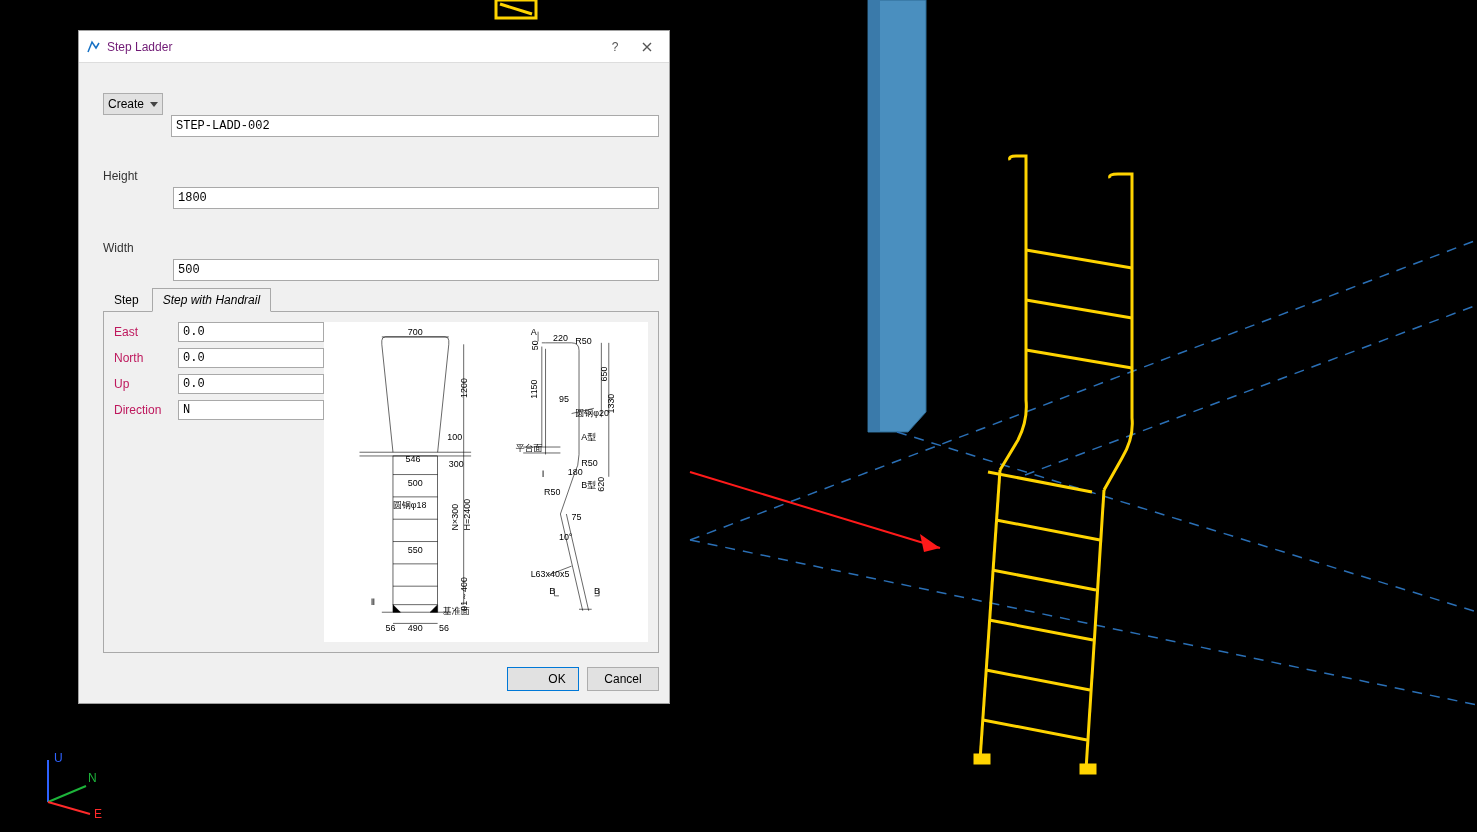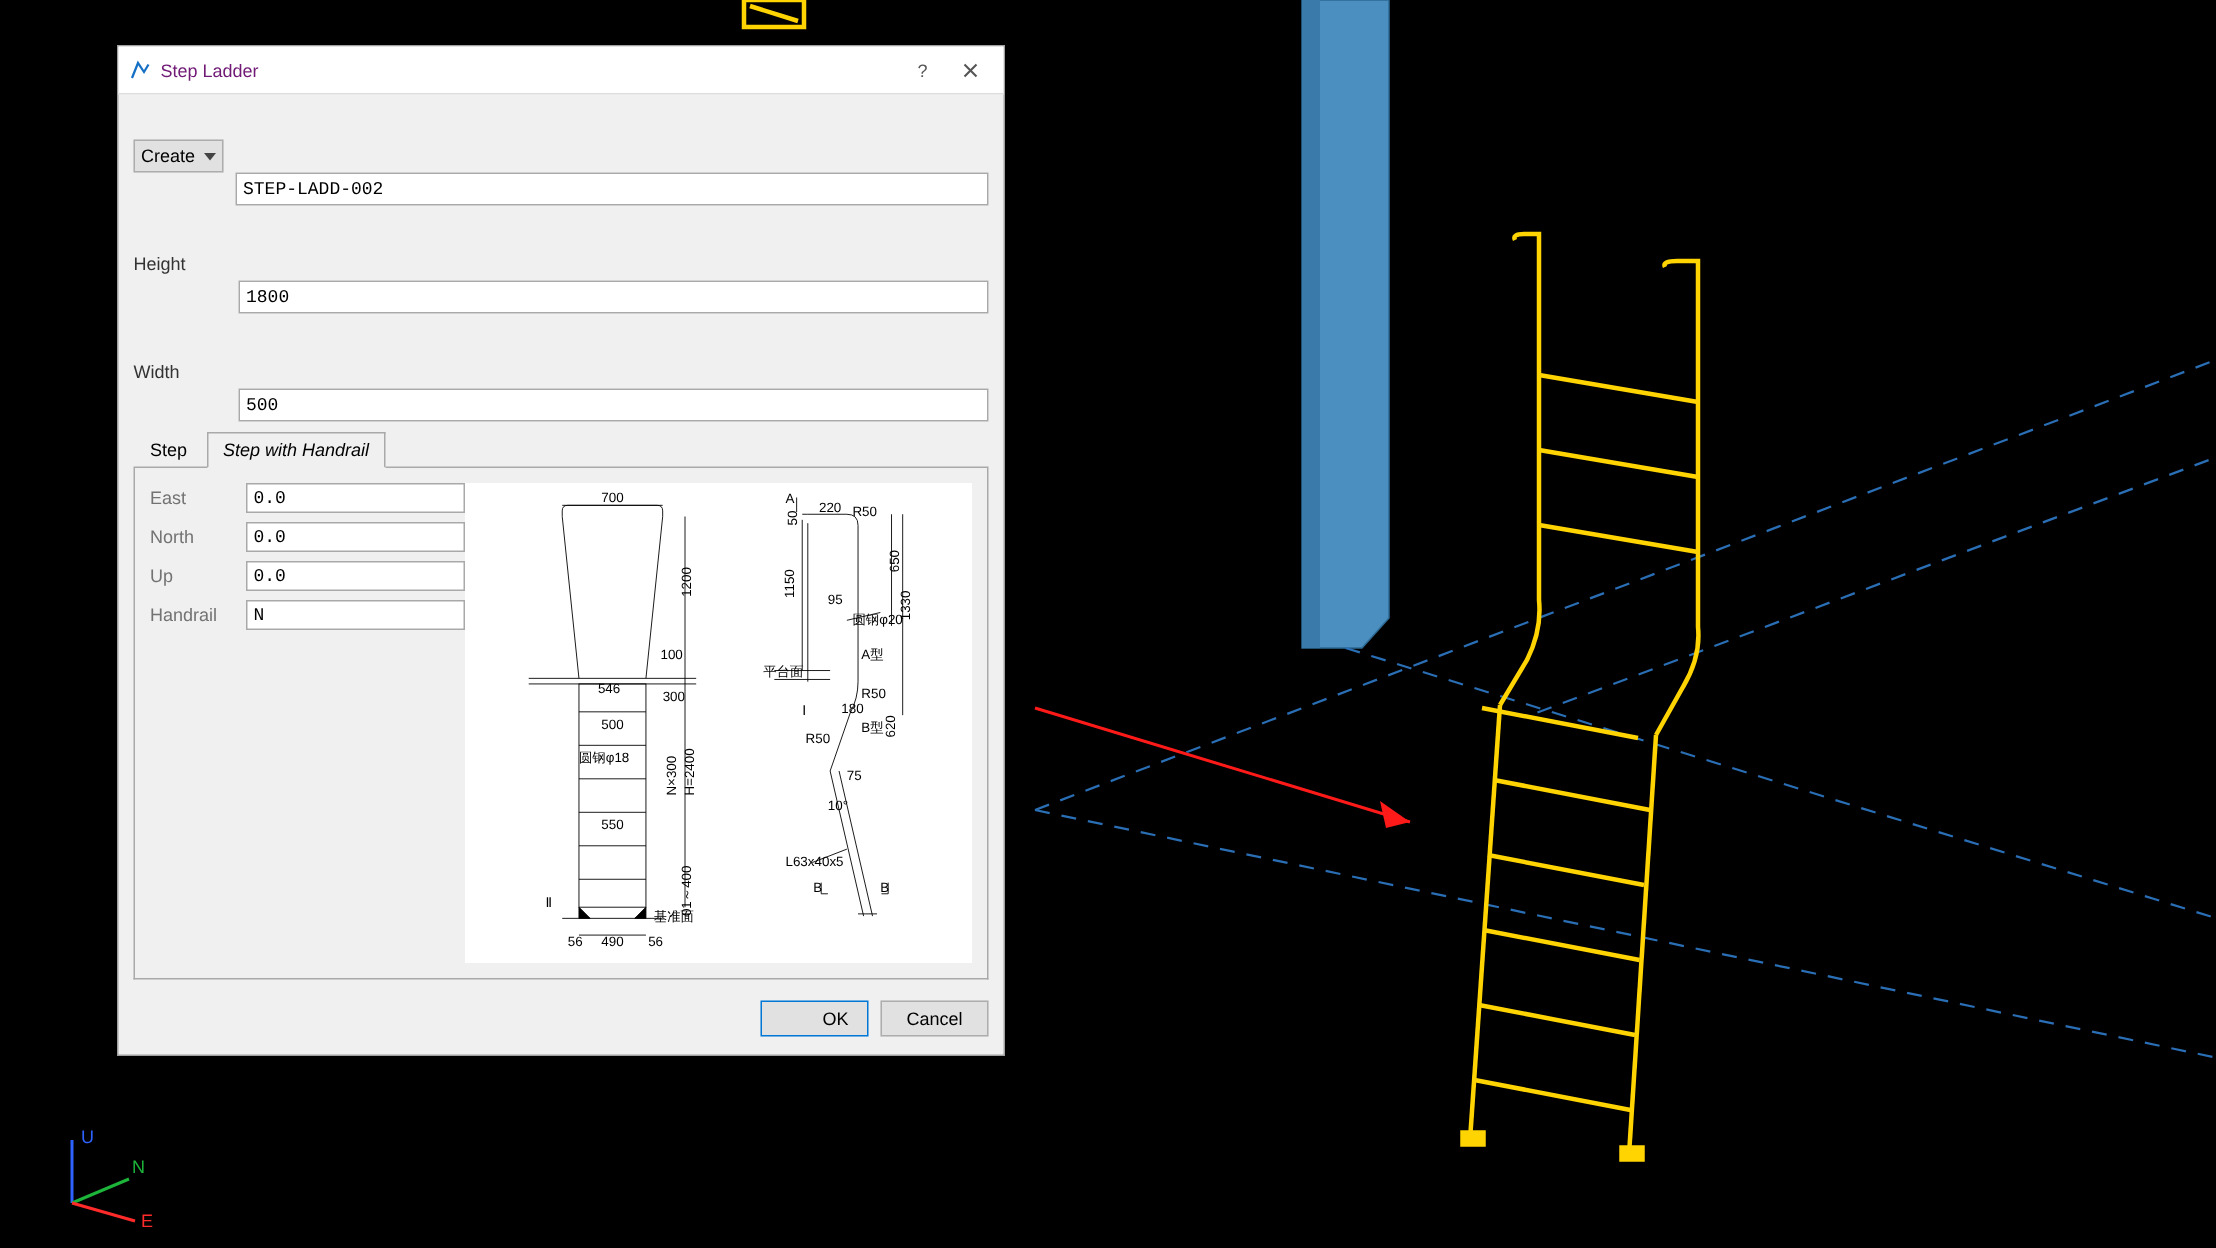--- a/index.html
+++ b/index.html
@@ -7,34 +7,34 @@
   
   .viewport { position: absolute; inset: 0; background: #000; }
   
   
   .dialog { position: absolute; left: 78px; top: 30px; width: 592px; background: #f0f0f0; border: 1px solid #a0a0a0; box-shadow: 2px 2px 8px rgba(0,0,0,0.3); }
   .titlebar { display: flex; align-items: center; height: 32px; padding: 0 6px; background: #fff; border-bottom: 1px solid #ddd; }
   .titlebar-icon { width: 16px; height: 16px; margin-right: 6px; display: inline-flex; align-items: center; justify-content: center; }
   .titlebar-title { flex: 1; color: #701a75; }
   .titlebar-btn { width: 32px; height: 28px; display: flex; align-items: center; justify-content: center; color: #555; cursor: pointer; }
   
-  .dialog-body { padding: 8px 10px 6px 10px; }
+  .dialog-body { padding: 8px 10px 6px 24px; }
   .row { display: flex; align-items: center; margin-bottom: 6px; }
   .row .label-cell { width: 70px; color: #333; }
   .create-dd { width: 60px; height: 22px; background: #e1e1e1; border: 1px solid #adadad; display: flex; align-items: center; justify-content: space-between; padding: 0 4px; cursor: pointer; }
   .row input[type=text] { flex: 1; height: 22px; border: 1px solid #a9a9a9; background: #fff; padding: 0 4px; font-family: "Courier New", monospace; margin-top: 44px; }
   
   .tabs { display: flex; border-bottom: 1px solid #a9a9a9; margin-top: 6px; }
   .tab { padding: 4px 10px; border: 1px solid transparent; border-bottom: none; margin-right: 2px; position: relative; top: 1px; cursor: pointer; }
   .tab.active { background: #f0f0f0; border-color: #a9a9a9; border-bottom: 1px solid #f0f0f0; font-style: italic; }
   
   .tab-panel { border: 1px solid #a9a9a9; border-top: none; padding: 10px; background: #f0f0f0; display: flex; }
   .left-col { width: 210px; }
   .prop-row { display: flex; align-items: center; margin-bottom: 6px; }
-  .prop-row .plabel { width: 76px; color: #737373; }
+  .prop-row .plabel { width: 76px; color: #be185d; }
   .prop-row input { width: 146px; height: 20px; border: 1px solid #a9a9a9; padding: 0 4px; font-family: "Courier New", monospace; }
   
   .diagram-box { flex: 1; background: #fff; border: none; height: 320px; display:flex; align-items:center; justify-content:center; overflow:hidden; }
   .diagram-box svg { width: 100%; height: 100%; }
   
   .btn-bar { display: flex; justify-content: flex-end; gap: 8px; padding: 8px 10px 12px 10px; }
   .btn { width: 72px; height: 24px; background: #e1e1e1; border: 1px solid #adadad; display: flex; align-items: center; justify-content: center; cursor: pointer; }
   .btn.primary { border: 1px solid #0078d7; padding-left: 28px; }
   
   
@@ -151,21 +151,21 @@
         </div>
         <div class="prop-row">
           <div class="plabel">North</div>
           <input type="text" value="0.0" style="">
         </div>
         <div class="prop-row">
           <div class="plabel">Up</div>
           <input type="text" value="0.0" style="">
         </div>
         <div class="prop-row">
-          <div class="plabel">Handrail</div>
+          <div class="plabel">Direction</div>
           <input type="text" value="N" style="">
         </div>
       </div>
 
       <div class="diagram-box">
         <svg viewBox="0 0 360 430">
           <g font-family="SimSun,Arial" font-size="9" fill="#000" stroke="#000" stroke-width="0.8">
 
             <g transform="translate(10,10)">
 

